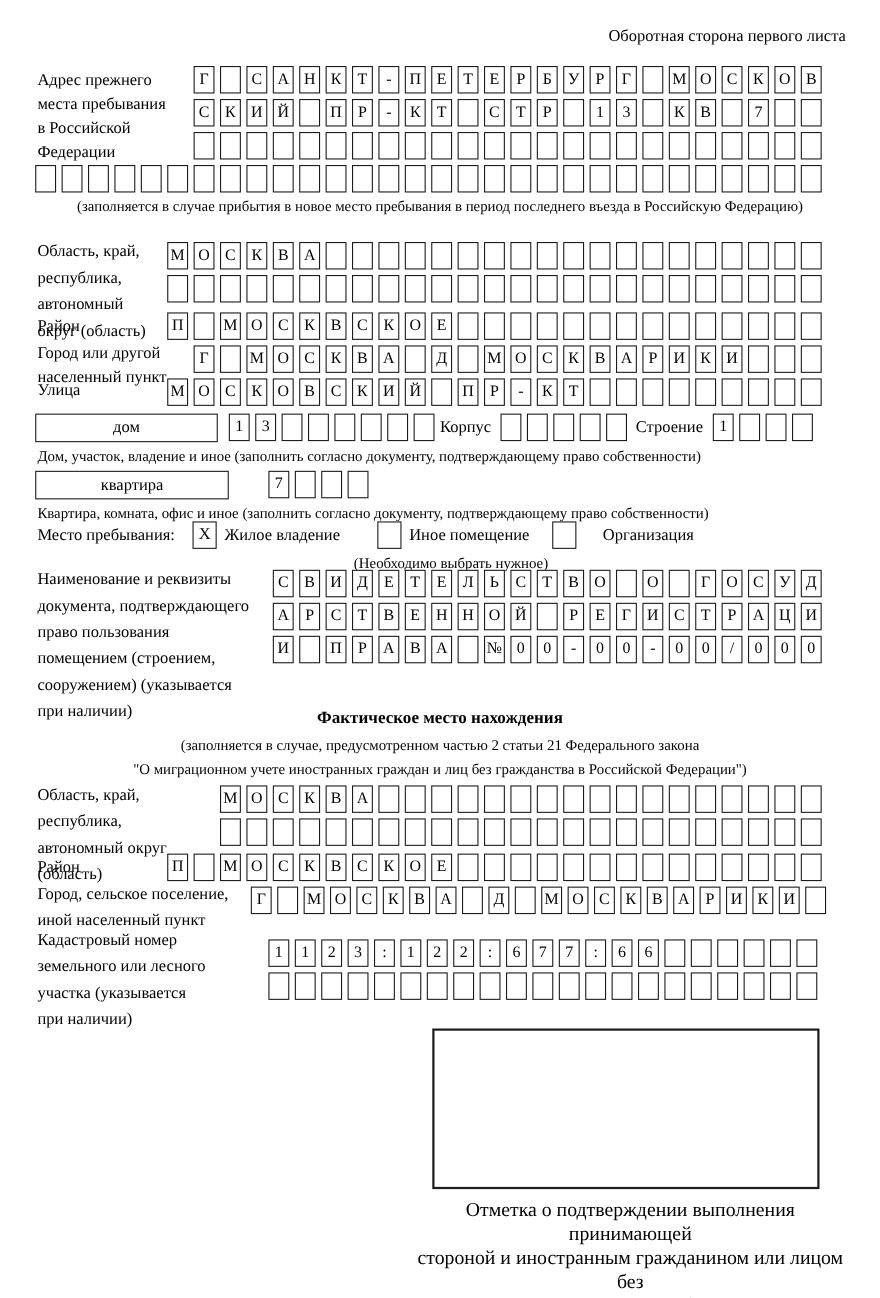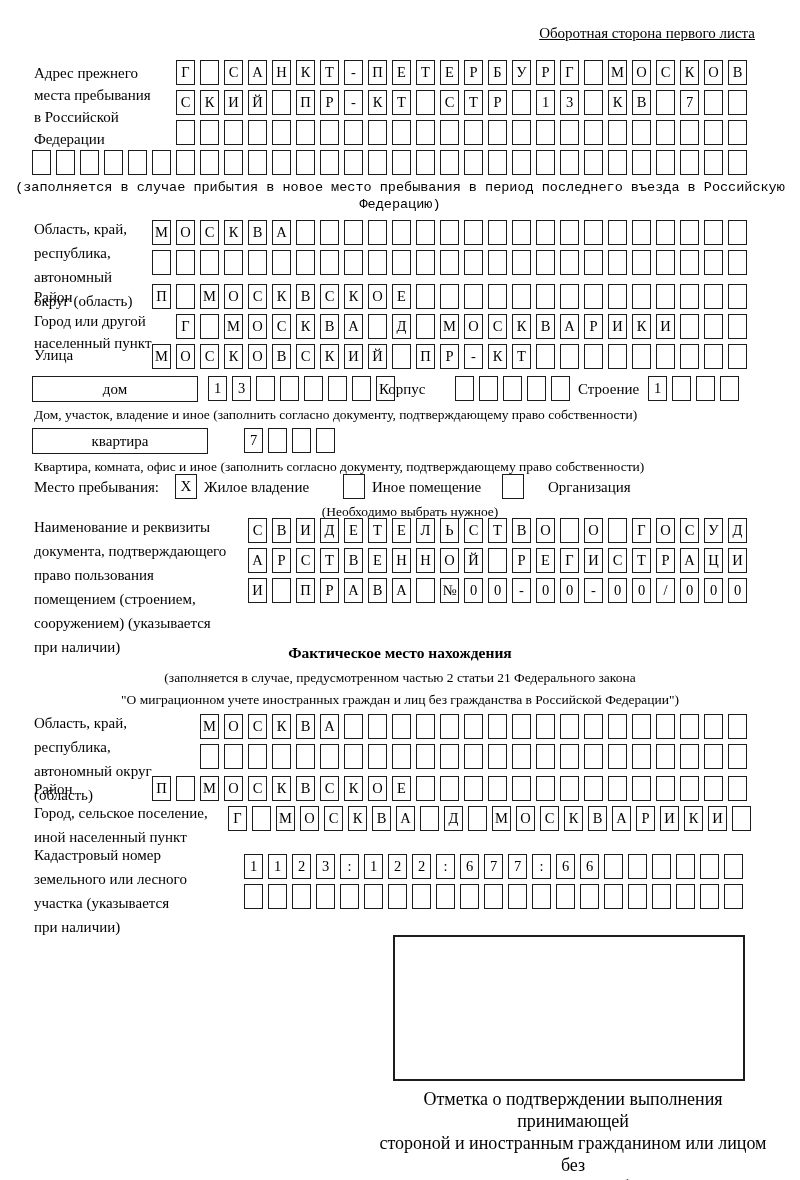--- a/index.html
+++ b/index.html
@@ -27,21 +27,21 @@
     display:flex; align-items:center; justify-content:center; font-size:15px;
   }
   .stampbox { position:absolute; border:2px solid #1c1c1c; background:#fff; box-sizing:border-box; }
   .caption { position:absolute; font-size:18px; text-align:center; line-height:22px; }
 </style>
 </head>
 <body>
 
 <div class="page">
 
-  <div class="lbl" style="top:24px; right:45px;text-decoration:underline;">Оборотная сторона первого листа</div>
+  <div class="lbl" style="top:24px; right:31px;">Оборотная сторона первого листа</div>
 
   <div class="lbl" style="left:34px; top:64px;">Адрес прежнего</div>
   <div class="lbl" style="left:34px; top:86px;">места пребывания</div>
   <div class="lbl" style="left:34px; top:108px;">в Российской</div>
   <div class="lbl" style="left:34px; top:130px;">Федерации</div>
 
   <div class="row" style="left:176px; top:60px;">
       <span class="cell">Г</span>
       <span class="cell"></span>
       <span class="cell">С</span>
@@ -145,21 +145,21 @@
       <span class="cell"></span>
       <span class="cell"></span>
       <span class="cell"></span>
       <span class="cell"></span>
       <span class="cell"></span>
       <span class="cell"></span>
       <span class="cell"></span>
       <span class="cell"></span>
     </div>
 
-  <div class="note center" style="top:180px;font-family:Liberation Mono, monospace;">(заполняется в случае прибытия в новое место пребывания в период последнего въезда в Российскую Федерацию)</div>
+  <div class="note center" style="top:180px;">(заполняется в случае прибытия в новое место пребывания в период последнего въезда в Российскую Федерацию)</div>
 
 
   <div class="lbl" style="left:34px; top:220px;">Область, край,</div>
   <div class="lbl" style="left:34px; top:244px;">республика,</div>
   <div class="lbl" style="left:34px; top:268px;">автономный</div>
   <div class="lbl" style="left:34px; top:292px;">округ (область)</div>
   <div class="row" style="left:152px; top:220px;">
       <span class="cell">М</span>
       <span class="cell">О</span>
       <span class="cell">С</span>
@@ -305,21 +305,21 @@
   <div class="row" style="left:208px; top:376px;">
       <span class="cell">1</span>
       <span class="cell">3</span>
       <span class="cell"></span>
       <span class="cell"></span>
       <span class="cell"></span>
       <span class="cell"></span>
       <span class="cell"></span>
       <span class="cell"></span>
     </div>
-  <div class="lbl" style="left:379px; top:380px;">Корпус</div>
+  <div class="lbl" style="left:400px; top:380px;">Корпус</div>
   <div class="row" style="left:455px; top:376px;">
       <span class="cell"></span>
       <span class="cell"></span>
       <span class="cell"></span>
       <span class="cell"></span>
       <span class="cell"></span>
     </div>
   <div class="lbl" style="left:578px; top:380px;">Строение</div>
   <div class="row" style="left:648px; top:376px;">
       <span class="cell">1</span>

